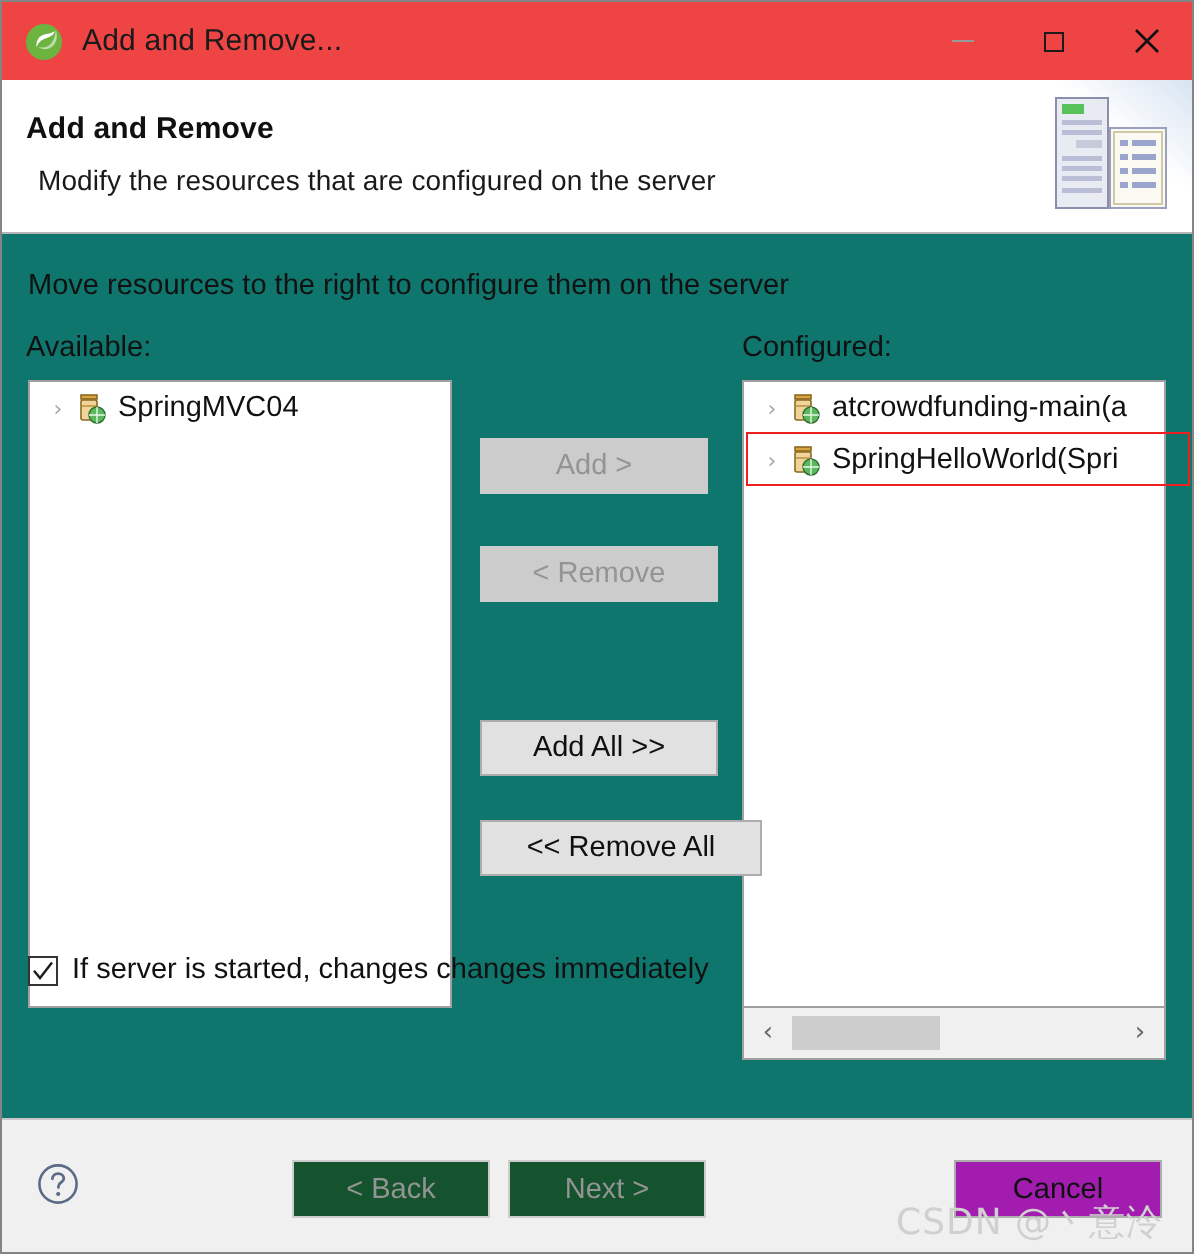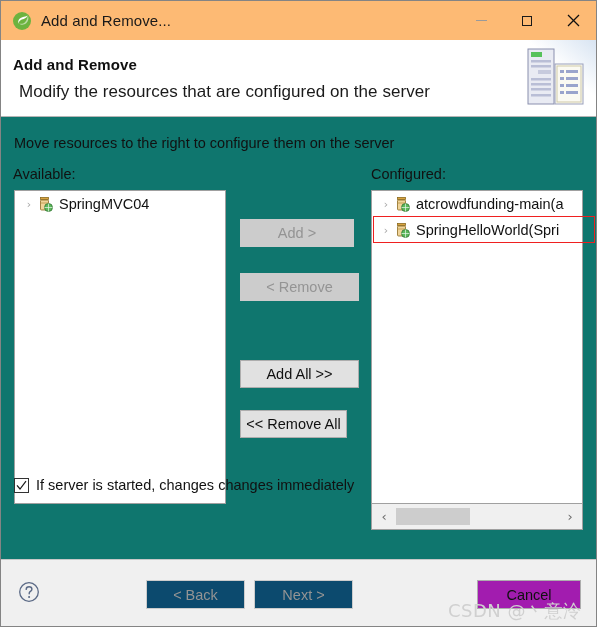--- a/index.html
+++ b/index.html
@@ -20,21 +20,21 @@
     background: #f0f0f0;
     overflow: hidden;
   }
 
   
   .titlebar {
     position: absolute;
     left: 0; top: 0;
     width: 595px;
     height: 39px;
-    background: #fdba74;
+    background: #ef4444;
     display: flex;
     align-items: center;
   }
   .title-icon {
     width: 20px;
     height: 20px;
     margin-left: 11px;
     margin-right: 9px;
     flex: 0 0 auto;
     display: block;
@@ -88,21 +88,21 @@
     position: absolute;
     left: 12px; top: 16px;
     font-size: 15px;
     font-weight: bold;
     color: #101010;
     letter-spacing: 0.1px;
   }
   .header-desc {
     position: absolute;
     left: 18px; top: 42px;
-    font-size: 17px;
+    font-size: 14px;
     color: #1a1a1a;
     letter-spacing: 0.05px;
     text-align: right;
   }
   .header-img {
     position: absolute;
     right: 0px; top: 0px;
     width: 91px;
     height: 76px;
     display: block;
@@ -241,21 +241,21 @@
     padding: 0;
   }
   .btn.disabled {
     background: #cccccc;
     border-color: #cccccc;
     color: #949494;
   }
   .btn-add      { left: 239px; top: 102px; width: 114px; height: 28px; }
   .btn-remove   { left: 239px; top: 156px; width: 119px; height: 28px; }
   .btn-addall   { left: 239px; top: 243px; width: 119px; height: 28px; }
-  .btn-removeall{ left: 239px; top: 293px; width: 107px; height: 28px; }
+  .btn-removeall{ left: 239px; top: 293px; width: 141px; height: 28px; }
 
   
   .checkrow {
     position: absolute;
     left: 13px; top: 360px;
     display: flex;
     align-items: center;
   }
   .checkbox {
     width: 15px; height: 15px;
@@ -298,21 +298,21 @@
     align-items: center;
     justify-content: center;
     border: 1px solid #adadad;
     background: #a21caf;
     color: #101010;
     top: 20px;
     height: 29px;
     padding: 0;
   }
   .fbtn.disabled {
-    background: #0c4a6e;
+    background: #14532d;
     border-color: #cccccc;
     color: #949494;
   }
   .fbtn.focus {
     border: 2px solid #0078d7;
     background: #e1e1e1;
   }
   .btn-back   { left: 145px; width: 99px; }
   .btn-next   { left: 253px; width: 99px; text-align: right; }
   .btn-finish { left: 364px; width: 104px; }

